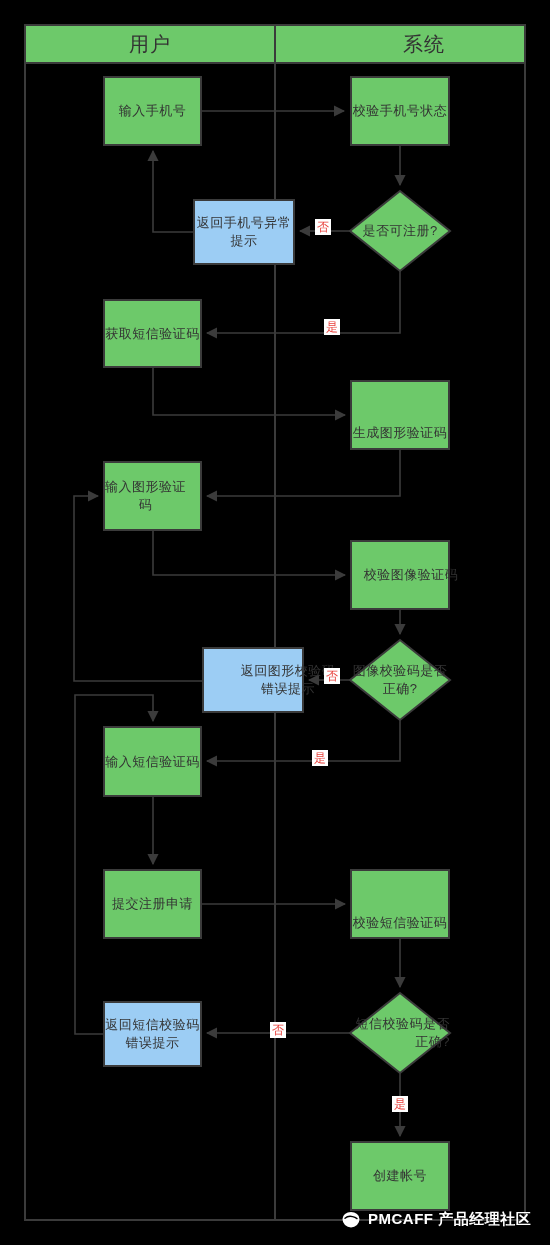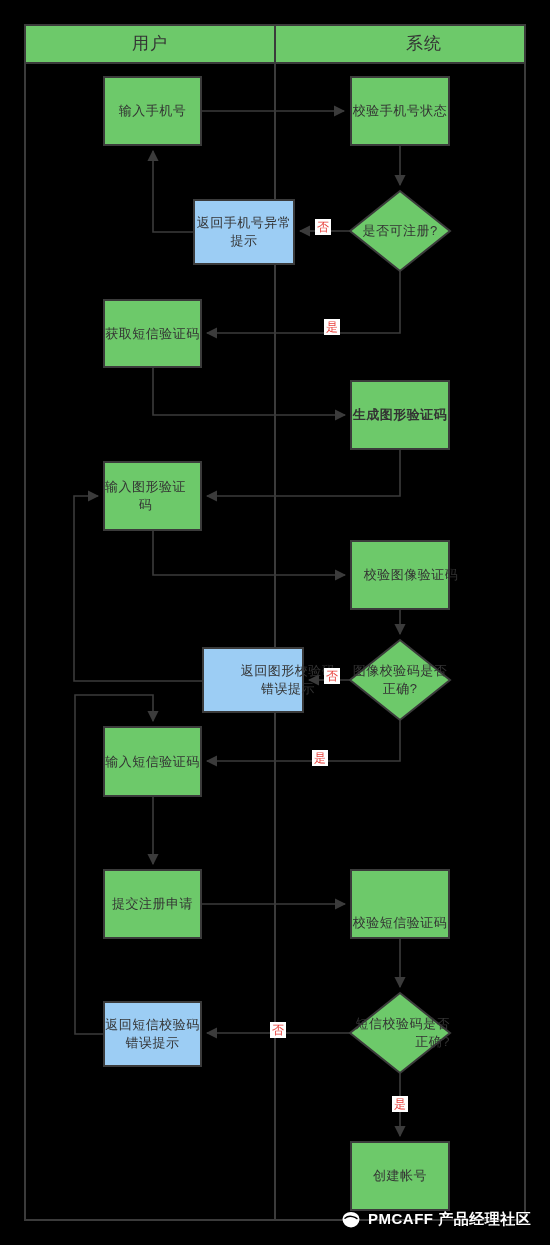--- a/index.html
+++ b/index.html
@@ -15,21 +15,21 @@
     display:flex;align-items:center;justify-content:center;
     text-align:center;
     color:#333333;
     font-size:13px;
     line-height:18px;
     letter-spacing:0.5px;
     pointer-events:none;
     box-sizing:border-box;
   }
   .lane-title{
-    color:#333333;font-size:17px;letter-spacing:1px;
+    color:#333333;font-size:20px;letter-spacing:1px;
   }
   .edge-label{
     position:absolute;
     background:#ffffff;
     color:#e8413c;
     font-size:12px;
     line-height:12px;
     padding:2px 2px;
     box-sizing:border-box;
     text-align:center;
@@ -125,21 +125,21 @@
   </svg>
 
   <div class="node-label lane-title" style="left:25px;top:25px;width:250px;height:38px;">用户</div>
   <div class="node-label lane-title" style="left:275px;top:25px;width:250px;height:38px;padding-left:48px;">系统</div>
 
   <div class="node-label" style="left:104px;top:77px;width:97px;height:68px;">输入手机号</div>
   <div class="node-label" style="left:351px;top:77px;width:98px;height:68px;">校验手机号状态</div>
   <div class="node-label" style="left:350px;top:191px;width:100px;height:80px;">是否可注册?</div>
   <div class="node-label" style="left:194px;top:200px;width:100px;height:64px;">返回手机号异常提示</div>
   <div class="node-label" style="left:104px;top:300px;width:97px;height:67px;">获取短信验证码</div>
-  <div class="node-label" style="left:351px;top:381px;width:98px;height:68px;font-weight:bold;">生成图形验证码</div>
+  <div class="node-label" style="left:351px;top:399px;width:98px;height:68px;">生成图形验证码</div>
   <div class="node-label" style="left:104px;top:462px;width:83px;height:68px;">输入图形验证码</div>
   <div class="node-label" style="left:351px;top:541px;width:98px;height:68px;margin-left:11px;">校验图像验证码</div>
   <div class="node-label" style="left:350px;top:640px;width:100px;height:80px;">图像校验码是否正确?</div>
   <div class="node-label" style="left:203px;top:648px;width:100px;height:64px;margin-left:35px;">返回图形校验码错误提示</div>
   <div class="node-label" style="left:104px;top:727px;width:97px;height:69px;">输入短信验证码</div>
   <div class="node-label" style="left:104px;top:870px;width:97px;height:68px;">提交注册申请</div>
   <div class="node-label" style="left:351px;top:870px;width:98px;height:68px;margin-top:19px;">校验短信验证码</div>
   <div class="node-label" style="left:350px;top:993px;width:100px;height:80px;text-align:right;">短信校验码是否正确?</div>
   <div class="node-label" style="left:104px;top:1002px;width:97px;height:64px;">返回短信校验码错误提示</div>
   <div class="node-label" style="left:351px;top:1142px;width:98px;height:68px;">创建帐号</div>

